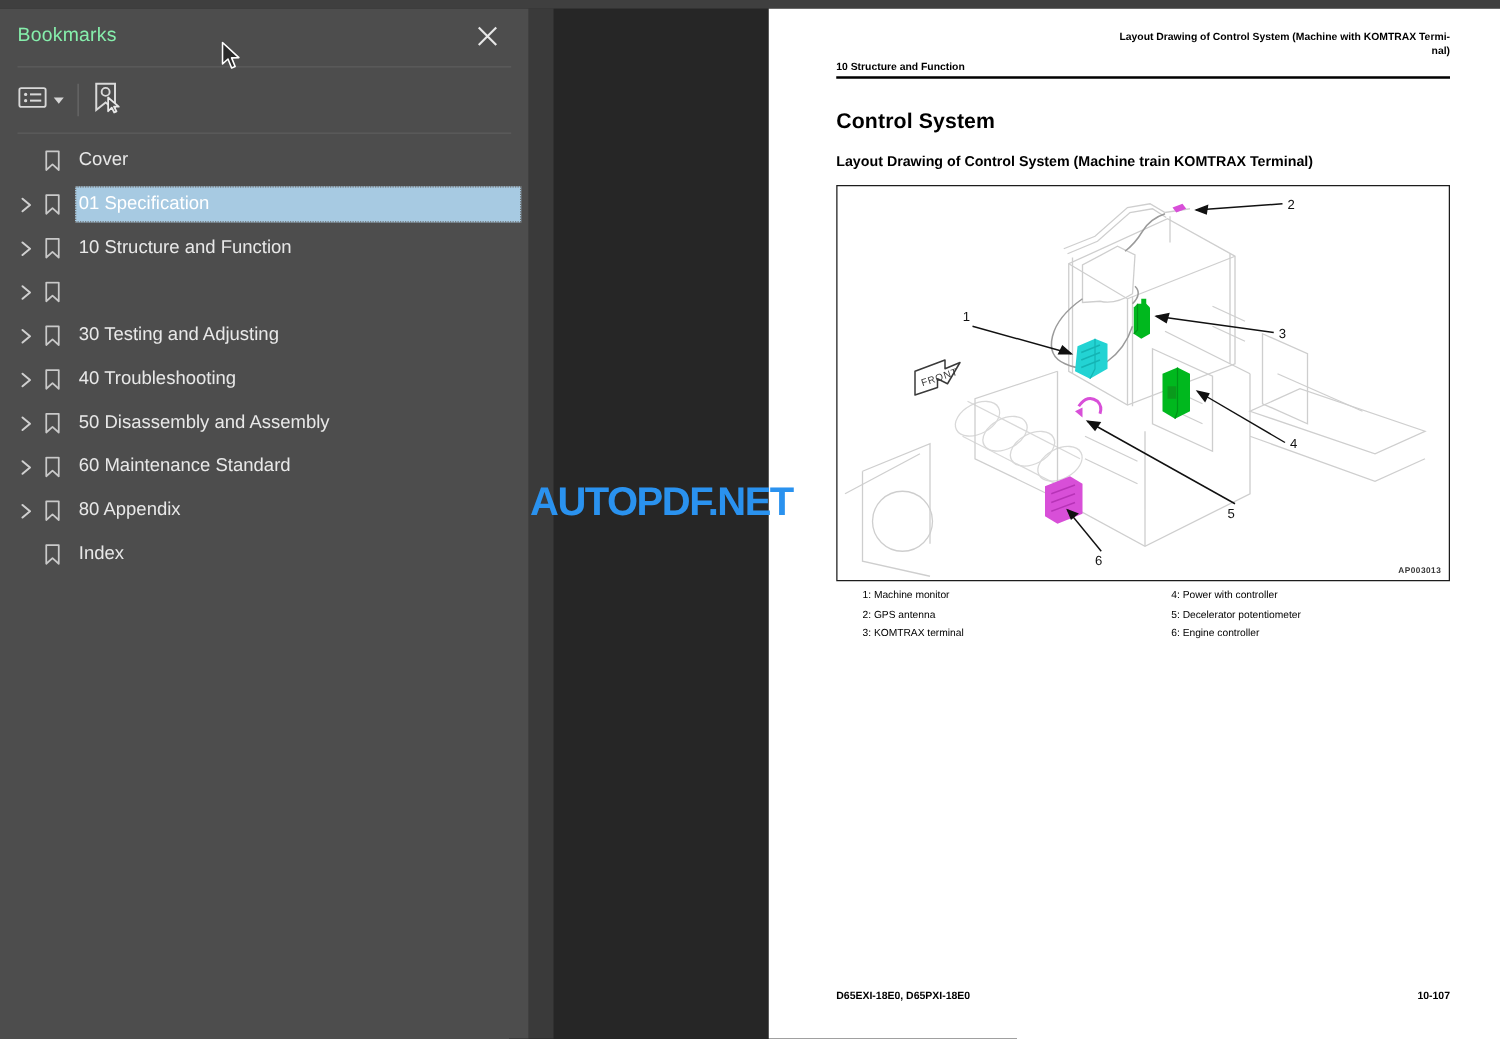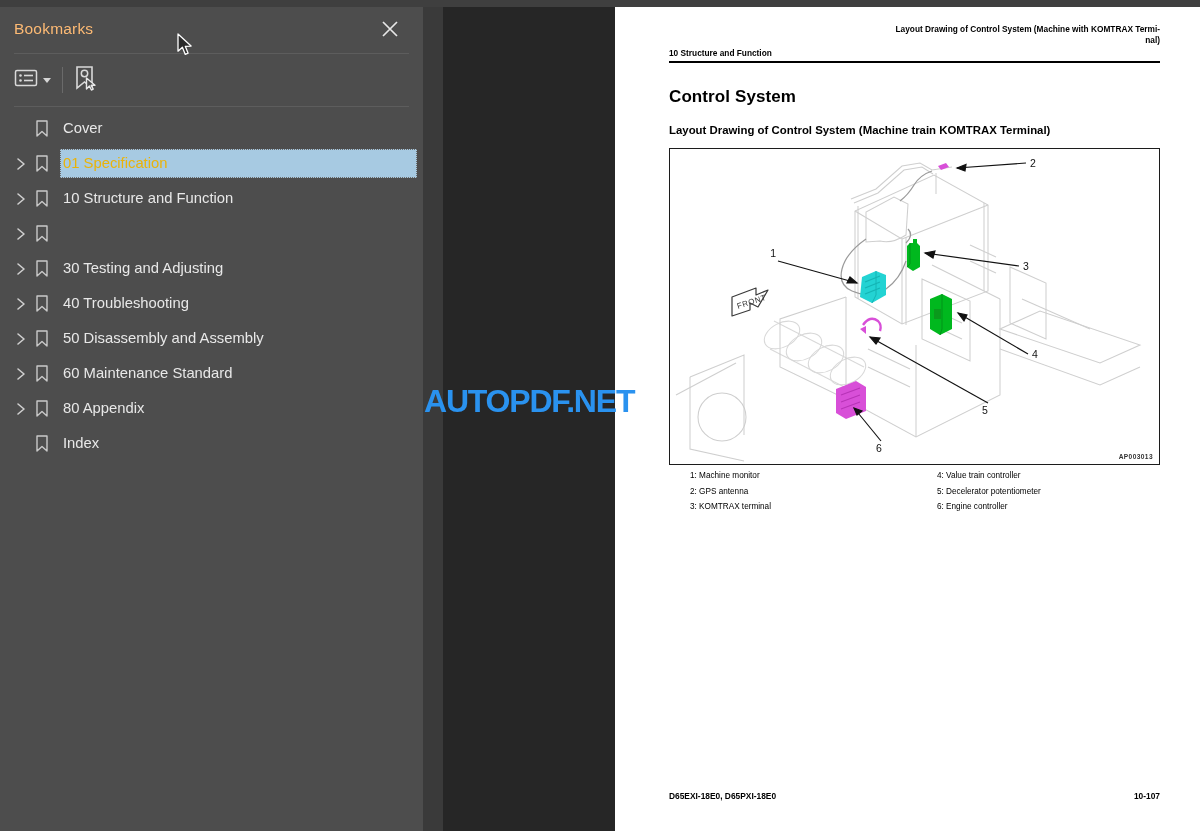--- a/index.html
+++ b/index.html
@@ -21,21 +21,21 @@
   
   .sidebar {
     position: absolute; left: 0; top: 7px; width: 423px; height: 824px;
     background: #4d4d4d; color: #e4e4e4;
   }
   .sidebar-header {
     position: relative; height: 46px;
   }
   .panel-title {
     position: absolute; left: 14px; top: 13px;
-    font-size: 15.5px; color: #fdba74; letter-spacing: .2px;
+    font-size: 15.5px; color: #86efac; letter-spacing: .2px;
   }
   .close-btn {
     position: absolute; right: 22px; top: 11px;
     width: 22px; height: 22px; cursor: default;
   }
   .close-btn svg { display: block; }
   .hdr-rule {
     position: absolute; left: 14px; right: 14px; top: 46px;
     height: 1px; background: #5d5d5d;
   }
@@ -77,21 +77,21 @@
     width: 18px; display: flex; align-items: center; justify-content: center;
   }
   .bm-label {
     position: absolute; left: 63px; top: 0; height: 35px; line-height: 35px;
     font-size: 14.8px; color: #e8e8e8; white-space: nowrap;
   }
   .bm-row.selected .hl {
     position: absolute; left: 60px; top: 3px; height: 29px; width: 357px;
     background: #a7cae2; border: 1px dotted #6b6b6b;
   }
-  .bm-row.selected .bm-label { color: #eab308; z-index: 2; }
+  .bm-row.selected .bm-label { color: #ffffff; z-index: 2; }
 
   
   .cursor { position: absolute; left: 177px; top: 33px; z-index: 60; }
   .cursor svg { display: block; }
 
   
   .gutter-mid {
     position: absolute; left: 423px; top: 7px; width: 20px; height: 824px;
     background: #3a3a3a;
   }
@@ -485,21 +485,21 @@
       <div class="fig-code">AP003013</div>
     </div>
 
     <div class="legend">
       <div class="legend-col left">
           <div class="legend-item">1: Machine monitor</div>
           <div class="legend-item">2: GPS antenna</div>
           <div class="legend-item">3: KOMTRAX terminal</div>
         </div>
       <div class="legend-col right">
-          <div class="legend-item">4: Value train controller</div>
+          <div class="legend-item">4: Power with controller</div>
           <div class="legend-item">5: Decelerator potentiometer</div>
           <div class="legend-item">6: Engine controller</div>
         </div>
     </div>
 
     <div class="pg-footer">
       <div>D65EXI-18E0, D65PXI-18E0</div>
       <div>10-107</div>
     </div>
   </div>

